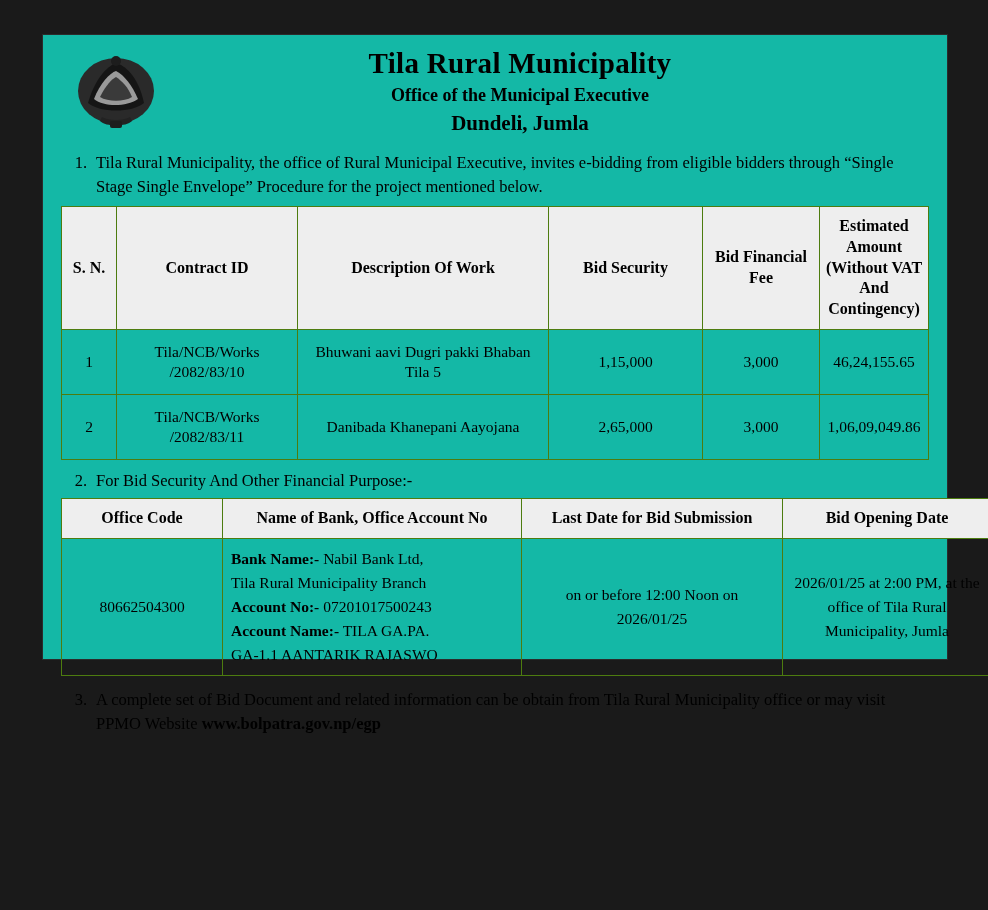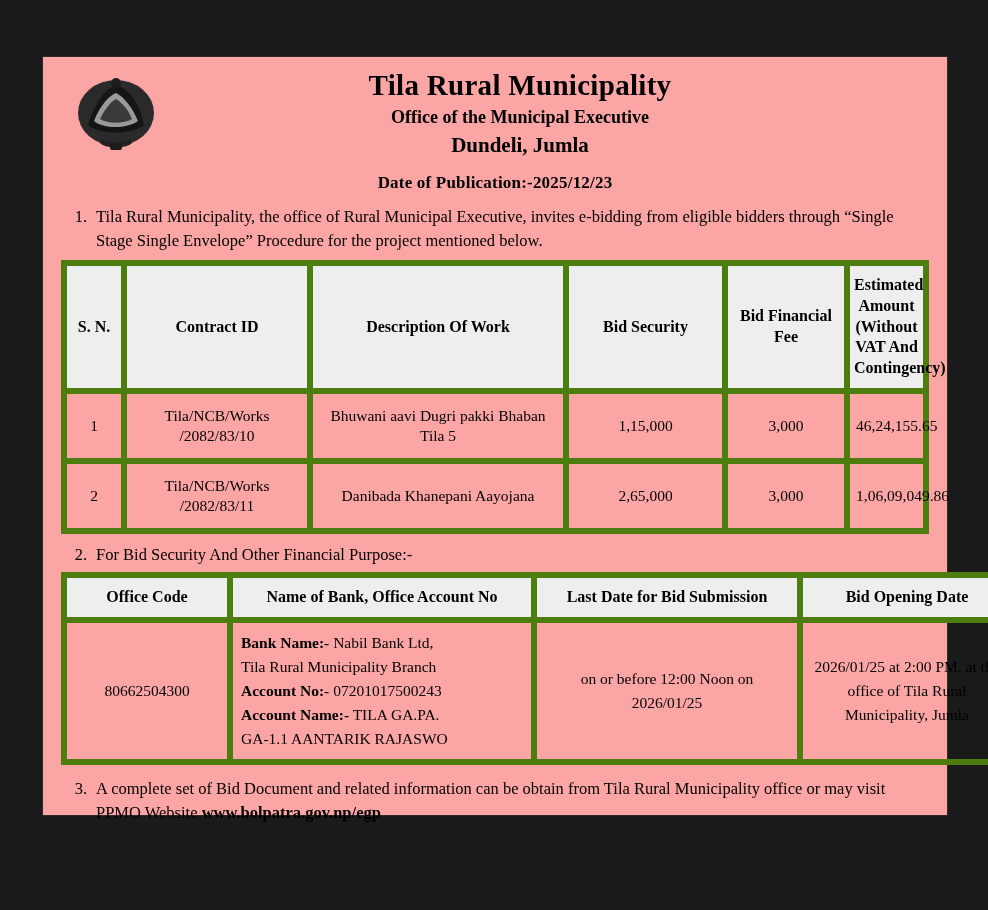--- a/index.html
+++ b/index.html
@@ -11,26 +11,25 @@
     height: 910px;
     background: #1a1a1a;
     font-family: "Liberation Serif", serif;
     overflow: hidden;
   }
   .page-frame {
     position: absolute;
     left: 42px;
     top: 34px;
     width: 906px;
-    height: 760px;
-    background: #fca5a5;
+    height: 626px;
+    background: #14b8a6;
     border: 1px solid #2b2b2b;
     box-sizing: border-box;
     padding: 6px 18px 6px 18px;
-    margin-top: 22px;
   }
   .notice {
     width: 100%;
     height: 100%;
     box-sizing: border-box;
   }
 
   
   .hdr {
     display: flex;
@@ -108,21 +107,21 @@
   .para.tight { margin-top: 9px; margin-bottom: 6px; }
 
   
   table {
     width: 100%;
     border-collapse: collapse;
     table-layout: fixed;
   }
   .tbl-wrap { margin-top: 8px; }
   td, th {
-    border: 6px solid #4d7c0f;
+    border: 1px solid #4d7c0f;
     padding: 6px 6px;
     font-size: 15.5px;
     text-align: center;
     vertical-align: middle;
     line-height: 1.3;
   }
   thead th {
     background: #eeeeee;
     font-weight: bold;
     font-size: 16px;
@@ -177,21 +176,20 @@
         </svg>
       </div>
       <div class="hdr-text">
         <div class="org-name">Tila Rural Municipality</div>
         <div class="org-sub1">Office of the Municipal Executive</div>
         <div class="org-sub2">Dundeli, Jumla</div>
       </div>
     </div>
 
 
-    <div class="pubdate">Date of Publication:-2025/12/23</div>
 
     <div class="para">
       <div class="num">1.</div>
       <div class="body">Tila Rural Municipality, the office of Rural Municipal Executive, invites e-bidding from eligible bidders through “Single Stage Single Envelope” Procedure for the project mentioned below.</div>
     </div>
 
     <div class="tbl-wrap">
       <table class="works">
         <thead>
           <tr>

